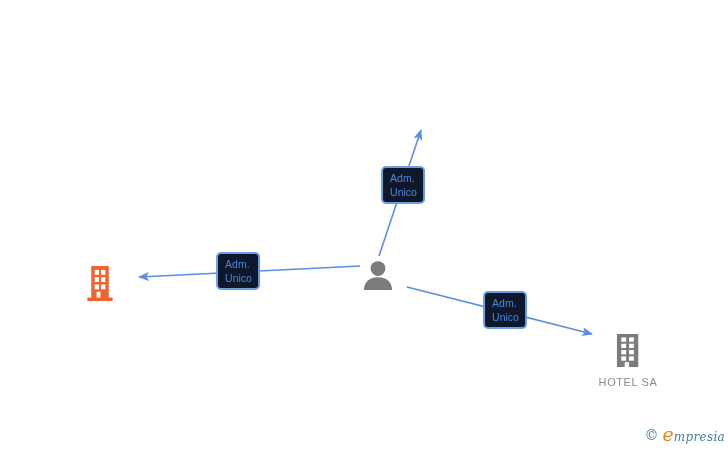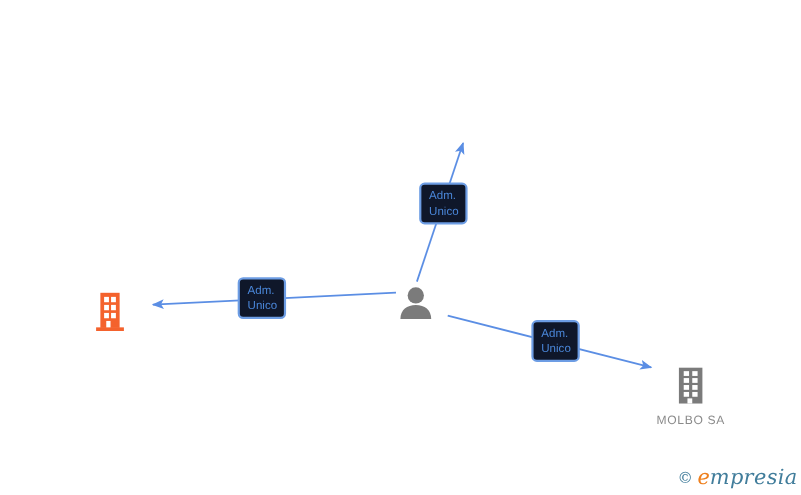--- a/index.html
+++ b/index.html
@@ -33,21 +33,21 @@
   .node-label.below{margin-top:8px;}
   .node-label.person-name{font-size:12px;line-height:14px;letter-spacing:0;}
   .node-label.bold{font-weight:bold;font-size:13px;line-height:15px;color:var(--node-text-dark);letter-spacing:-0.2px;}
   .node-label.spaced{letter-spacing:0.6px;font-size:11px;}
   .icon-gray{color:var(--icon-gray);}
   .icon-orange{color:var(--highlight-orange);}
   .logo{position:absolute;right:3px;bottom:5px;z-index:2;white-space:nowrap;
         font-family:"DejaVu Serif",serif;font-style:italic;}
   .logo .copy{color:var(--logo-teal);font-size:14px;font-style:normal;vertical-align:1px;margin-right:4px;}
   .logo .brand-e{color:var(--logo-orange);font-size:19px;}
-  .logo .brand-rest{color:var(--logo-teal);font-size:19px;letter-spacing:0.3px;}
+  .logo .brand-rest{color:var(--logo-teal);font-size:12px;letter-spacing:0.3px;}
 </style>
 </head>
 <body>
 
 <div class="canvas">
 
   <svg id="edges-svg" class="edges-svg" width="728" height="450" viewBox="0 0 728 450">
     <defs>
       <marker id="arrow" markerUnits="userSpaceOnUse" markerWidth="12" markerHeight="10" refX="10" refY="4.5" orient="auto">
         <path class="arrow-head" d="M0,0 L11,4.5 L0,9 L2.6,4.5 Z"></path>
@@ -105,21 +105,21 @@
             <rect x="14.5" y="10" width="5" height="4.5"></rect>
           <rect x="6.5" y="16.5" width="5" height="4.5"></rect>
             <rect x="14.5" y="16.5" width="5" height="4.5"></rect>
           <rect x="6.5" y="23" width="5" height="4.5"></rect>
             <rect x="14.5" y="23" width="5" height="4.5"></rect>
           <rect x="10" y="29" width="4.5" height="5"></rect>
         </g>
       </svg>
     </span>
     <div class="node-label below spaced">
-      <div>MOLBO SA</div>
+      <div>HOTEL SA</div>
     </div>
   </div>
 
   <div class="node" style="left: 378px; top: 261px;">
     <span class="icon-wrap icon-gray">
       <svg width="32" height="29" viewBox="0 0 32 29">
         <g fill="currentColor">
           <circle cx="16" cy="7.6" r="7.4"></circle>
           <path d="M2,29 C2,20.5 8,16.2 16,16.2 C24,16.2 30,20.5 30,29 Z"></path>
         </g>

